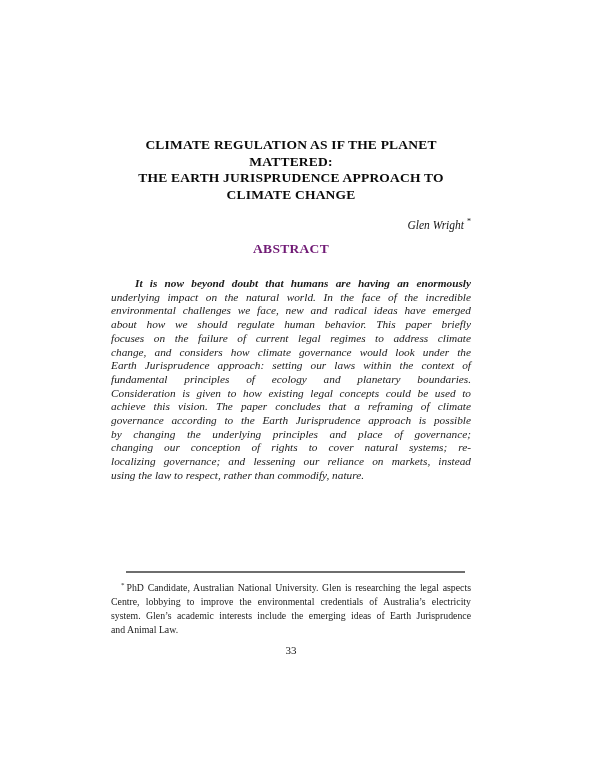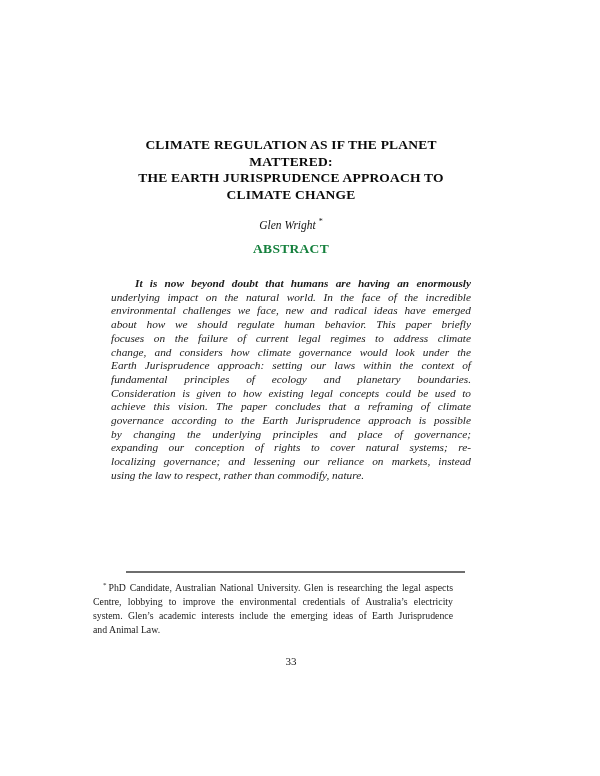--- a/index.html
+++ b/index.html
@@ -26,40 +26,40 @@
     font-size: 13.5px;
     line-height: 16.5px;
     color: #0a0a0a;
     letter-spacing: 0.2px;
   }
   .author-line {
     position: absolute;
     top: 215px;
     left: 111px;
     width: 360px;
-    text-align: center;
+    text-align: right;
     font-style: italic;
     font-size: 11.5px;
     line-height: 14px;
   }
   .author-line sup {
     font-style: normal;
     font-size: 8px;
     vertical-align: super;
     margin-left: 3px;
   }
   .abstract-heading {
     position: absolute;
     top: 241px;
     left: 111px;
     width: 360px;
     text-align: center;
     font-weight: bold;
     font-size: 13.5px;
-    color: #15803d;
+    color: #701a75;
     letter-spacing: 0.3px;
   }
   .abstract-body {
     position: absolute;
     top: 277px;
     left: 111px;
     width: 360px;
     font-style: italic;
     font-size: 11.3px;
     line-height: 13.7px;
@@ -77,42 +77,41 @@
     position: absolute;
     top: 571px;
     left: 126px;
     width: 339px;
     height: 2px;
     background: #6e6e6e;
   }
   .footnote-block {
     position: absolute;
     top: 578px;
-    left: 93px;
+    left: 111px;
     width: 360px;
     font-size: 9.8px;
     line-height: 14px;
     color: #1a1a1a;
   }
   .footnote-block .j-line:first-child { text-indent: 10px; }
   .footnote-block .j-line:last-child { text-align-last: left; }
   .footnote-block sup {
     font-size: 7px;
     vertical-align: super;
     margin-right: 2px;
   }
   .page-number {
     position: absolute;
     top: 644px;
     left: 111px;
     width: 360px;
     text-align: center;
     font-size: 11px;
     color: #1a1a1a;
-    margin-top: 11px;
   }
 </style>
 </head>
 <body>
 
 <div class="page">
 
   <div class="title-block">
       <div class="t-line">CLIMATE REGULATION AS IF THE PLANET</div>
       <div class="t-line">MATTERED:</div>
@@ -132,21 +131,21 @@
       <div class="j-line">environmental challenges we face, new and radical ideas have emerged</div>
       <div class="j-line">about how we should regulate human behavior.  This paper briefly</div>
       <div class="j-line">focuses on the failure of current legal regimes to address climate</div>
       <div class="j-line">change, and considers how climate governance would look under the</div>
       <div class="j-line">Earth Jurisprudence approach: setting our laws within the context of</div>
       <div class="j-line">fundamental principles of ecology and planetary boundaries.</div>
       <div class="j-line">Consideration is given to how existing legal concepts could be used to</div>
       <div class="j-line">achieve this vision.  The paper concludes that a reframing of climate</div>
       <div class="j-line">governance according to the Earth Jurisprudence approach is possible</div>
       <div class="j-line">by changing the underlying principles and place of governance;</div>
-      <div class="j-line">expanding our conception of rights to cover natural systems; re-</div>
+      <div class="j-line">changing our conception of rights to cover natural systems; re-</div>
       <div class="j-line">localizing governance; and lessening our reliance on markets, instead</div>
       <div class="j-line">using the law to respect, rather than commodify, nature.</div>
     </div>
 
   <div class="footnote-rule"></div>
 
   <div class="footnote-block">
       <div class="j-line"><sup>*</sup>PhD Candidate, Australian National University. Glen is researching the legal aspects</div>
       <div class="j-line">Centre, lobbying to improve the environmental credentials of Australia’s electricity</div>
       <div class="j-line">system. Glen’s academic interests include the emerging ideas of Earth Jurisprudence</div>

